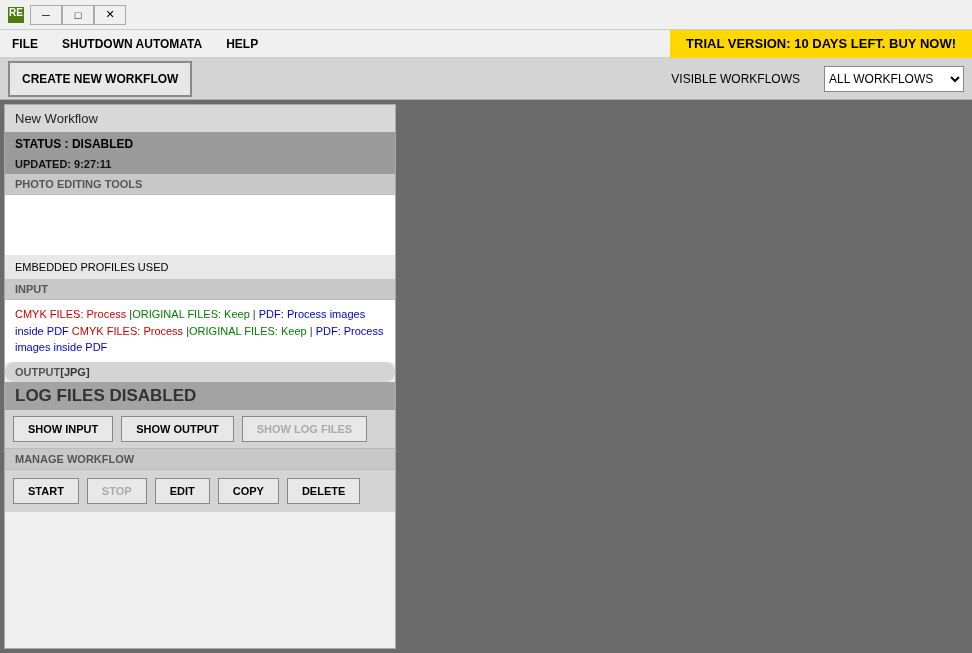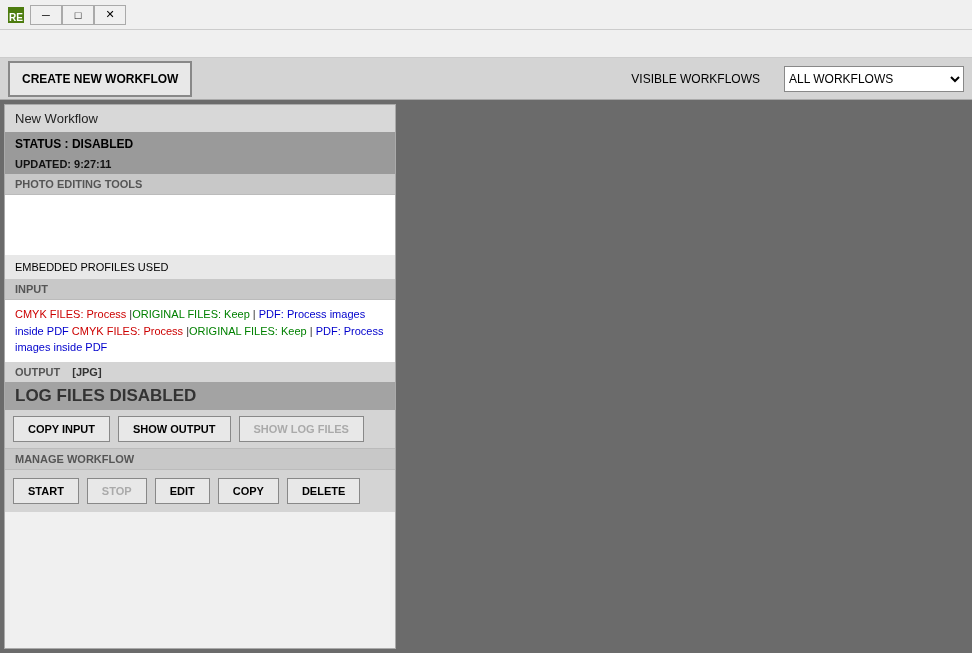--- a/index.html
+++ b/index.html
@@ -23,21 +23,21 @@
       border-bottom: 1px solid #ccc;
     }
     #title-icon {
       width: 16px;
       height: 16px;
       background: #4d7c0f;
       color: white;
       font-size: 10px;
       font-weight: bold;
       display: flex;
-      align-items: flex-end;
+      align-items: flex-start;
       justify-content: center;
       margin-right: 6px;
       flex-shrink: 0;
     }
     #title-text {
       flex: 1;
       font-size: 12px;
       color: #000;
     }
     #title-controls {
@@ -107,21 +107,21 @@
       height: 36px;
     }
     #visible-workflows-label {
       margin-left: auto;
       font-size: 12px;
       color: #000;
       margin-right: 8px;
     }
     #visible-workflows-select {
       height: 26px;
-      width: 180px;
+      width: 140px;
       font-size: 12px;
       border: 1px solid #888;
       background: white;
     }
 
     
     #main-content {
       display: flex;
       flex: 1;
       height: calc(653px - 30px - 28px - 42px);
@@ -182,21 +182,22 @@
     .input-section-text span.cmyk { color: #cc0000; }
     .input-section-text span.orig { color: #008000; }
     .input-section-text span.pdf { color: #0000cc; }
 
     .output-row {
       background: #d4d4d4;
       padding: 4px 10px;
       font-size: 11px;
       font-weight: bold;
       display: flex;
-      gap: 12px;
+      gap: 0;
+      border-radius: 9px;
     }
     .output-label { color: #555; }
     .output-value { color: #333; }
 
     .log-row {
       background: #a3a3a3;
       padding: 4px 10px;
       font-size: 17px;
       font-weight: bold;
       color: #333;
@@ -259,20 +260,28 @@
     <span>RE</span>
   </div>
   <div id="title-controls">
     <button class="title-btn">─</button>
     <button class="title-btn">□</button>
     <button class="title-btn close">✕</button>
   </div>
 </div>
 
 <div id="menu-bar">
+  <div id="menu-bar-left">
+    <span class="menu-item">FILE</span>
+    <span class="menu-item">SHUTDOWN AUTOMATA</span>
+    <span class="menu-item">HELP</span>
+  </div>
+  <div id="trial-banner">
+    <span>TRIAL VERSION: 10 DAYS LEFT. BUY NOW!</span>
+  </div>
 </div>
 
 <div id="toolbar">
   <button id="create-workflow-btn">CREATE NEW WORKFLOW</button>
   <span id="visible-workflows-label">VISIBLE WORKFLOWS</span>
   <select id="visible-workflows-select">
     <option>ALL WORKFLOWS</option>
     <option>ENABLED</option>
     <option>DISABLED</option>
   </select>
@@ -301,21 +310,21 @@
     </div>
 
     <div class="output-row">
       <span class="output-label">OUTPUT</span>
       <span class="output-value">[JPG]</span>
     </div>
 
     <div class="log-row">LOG FILES DISABLED</div>
 
     <div class="action-buttons-row">
-      <button class="action-btn">COPY INPUT</button>
+      <button class="action-btn">SHOW INPUT</button>
       <button class="action-btn">SHOW OUTPUT</button>
       <button class="action-btn" disabled="">SHOW LOG FILES</button>
     </div>
 
     <div class="manage-section">MANAGE WORKFLOW</div>
     <div class="manage-buttons-row">
       <button class="action-btn">START</button>
       <button class="action-btn" disabled="">STOP</button>
       <button class="action-btn">EDIT</button>
       <button class="action-btn">COPY</button>

